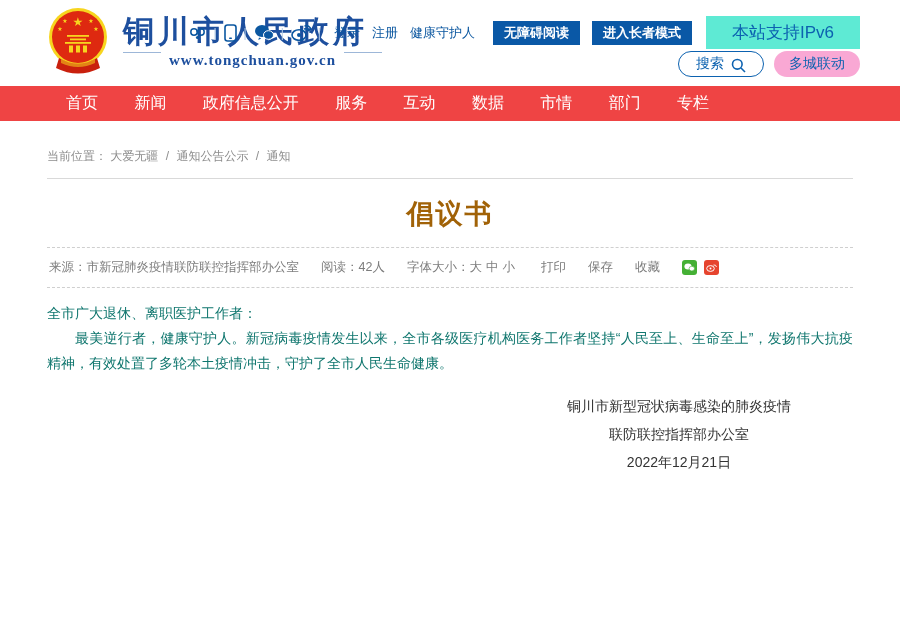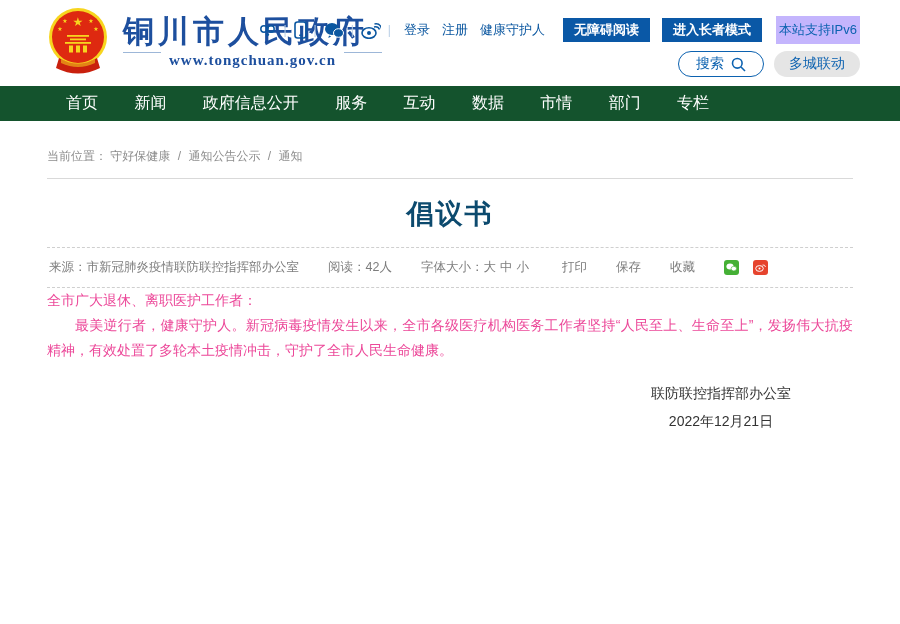--- a/index.html
+++ b/index.html
@@ -29,66 +29,66 @@
   .topbar { position: absolute; right: 40px; top: 16px; display: flex; align-items: center; font-size: 13px; }
   .topbar .sep { color: #b9cfe6; margin: 0 7px; font-size: 12px; }
   .top-icon { display: inline-flex; align-items: center; cursor: pointer; }
   .top-icon svg { display: block; }
   .top-link { color: #0b57a0; text-decoration: none; margin: 0 6px; cursor: pointer; }
   .badge-dark {
     background: #0a58a6; color: #fff; font-weight: bold; font-size: 13px;
     padding: 3px 11px; margin-left: 12px; cursor: pointer; white-space: nowrap;
   }
   .badge-light {
-    background: #c4b5fd; color: #0c62b0; font-size: 13px;
-    padding: 5px 3px; margin-left: 14px; cursor: pointer; white-space: nowrap;
+    background: #5eead4; color: #0c62b0; font-size: 17px;
+    padding: 5px 26px; margin-left: 14px; cursor: pointer; white-space: nowrap;
   }
 
   .search-row { position: absolute; right: 40px; top: 51px; display: flex; align-items: center; }
   .search-pill {
-    display: flex; align-items: center; gap: 7px; background: #fff;
+    display: flex; align-items: flex-end; gap: 7px; background: #fff;
     border: 1px solid #0c62b0; border-radius: 13px; padding: 3px 17px; cursor: pointer;
   }
   .search-pill .label { color: #0c62b0; font-size: 14px; }
   .multicity-pill {
-    background: #e5e5e5; color: #0c62b0; font-size: 14px;
+    background: #f9a8d4; color: #0c62b0; font-size: 14px;
     border-radius: 13px; padding: 4px 15px; margin-left: 10px; cursor: pointer;
   }
 
   
   .nav {
-    height: 35px; background: #14532d; display: flex; align-items: center;
+    height: 35px; background: #ef4444; display: flex; align-items: center;
     justify-content: space-between; padding: 0 191px 0 66px;
   }
   .nav-item { color: #fff; font-size: 16px; cursor: pointer; white-space: nowrap; }
 
   
   .content { margin: 0 40px; padding: 0 7px; }
   .breadcrumb { margin-top: 27px; font-size: 12px; color: #8d8d8d; }
   .breadcrumb .crumb { color: #8d8d8d; cursor: pointer; }
   .breadcrumb .bc-sep { margin: 0 4px; color: #8d8d8d; }
   .divider-solid { border-top: 1px solid #d9d9d9; margin-top: 13px; }
   .article-title {
-    text-align: center; color: #0c4a6e; font-size: 27px; font-weight: bold;
+    text-align: center; color: #a16207; font-size: 27px; font-weight: bold;
     margin: 17px 0 15px 0; letter-spacing: 2px;
   }
   .divider-dotted { border-top: 1px dashed #cfcfcf; }
   .meta-row {
     display: flex; align-items: center; font-size: 12.5px; color: #7d7d7d;
-    padding: 11px 0 11px 2px; flex-wrap: nowrap; white-space: nowrap; gap: 7px;
+    padding: 11px 0 11px 2px; flex-wrap: nowrap; white-space: nowrap;
   }
   .meta-group { margin-right: 22px; }
   .meta-action { margin-right: 22px; cursor: pointer; color: #7d7d7d; }
   .fontsize-opt { cursor: pointer; margin-right: 4px; }
   .share-icon { display: inline-flex; width: 15px; height: 15px; border-radius: 3px;
     align-items: center; justify-content: center; margin-right: 7px; cursor: pointer; }
   .share-wechat { background: #45b035; }
   .share-weibo { background: #e6442e; }
 
-  .article-body { font-size: 14px; line-height: 25px; color: #ec4899; text-align: justify; }
+  .article-body { margin-top: 13px; font-size: 14px; line-height: 25px; color: #0f766e; text-align: justify; }
   .para { text-indent: 2em; }
   .salutation { text-indent: 0; }
 
   .signature-block {
     margin: 16px 62px 20px auto; width: fit-content; text-align: center;
     font-size: 14px; line-height: 28px; color: #333;
   }
 </style>
 </head>
 <body>
@@ -189,21 +189,21 @@
   <span class="nav-item">数据</span>
   <span class="nav-item">市情</span>
   <span class="nav-item">部门</span>
   <span class="nav-item">专栏</span>
 </div>
 
 <div class="content">
 
   <div class="breadcrumb">
     <span>当前位置：</span>
-    <span class="crumb">守好保健康</span>
+    <span class="crumb">大爱无疆</span>
     <span class="bc-sep">/</span>
     <span class="crumb">通知公告公示</span>
     <span class="bc-sep">/</span>
     <span class="crumb">通知</span>
   </div>
 
   <div class="divider-solid"></div>
 
   <h1 class="article-title">倡议书</h1>
 
@@ -238,17 +238,18 @@
   </div>
 
   <div class="divider-dotted"></div>
 
   <div class="article-body">
     <p class="para salutation">全市广大退休、离职医护工作者：</p>
     <p class="para">最美逆行者，健康守护人。新冠病毒疫情发生以来，全市各级医疗机构医务工作者坚持“人民至上、生命至上”，发扬伟大抗疫精神，有效处置了多轮本土疫情冲击，守护了全市人民生命健康。</p>
   </div>
 
   <div class="signature-block">
+    <div>铜川市新型冠状病毒感染的肺炎疫情</div>
     <div>联防联控指挥部办公室</div>
     <div>2022年12月21日</div>
   </div>
 
 </div>
 
 </body></html>

